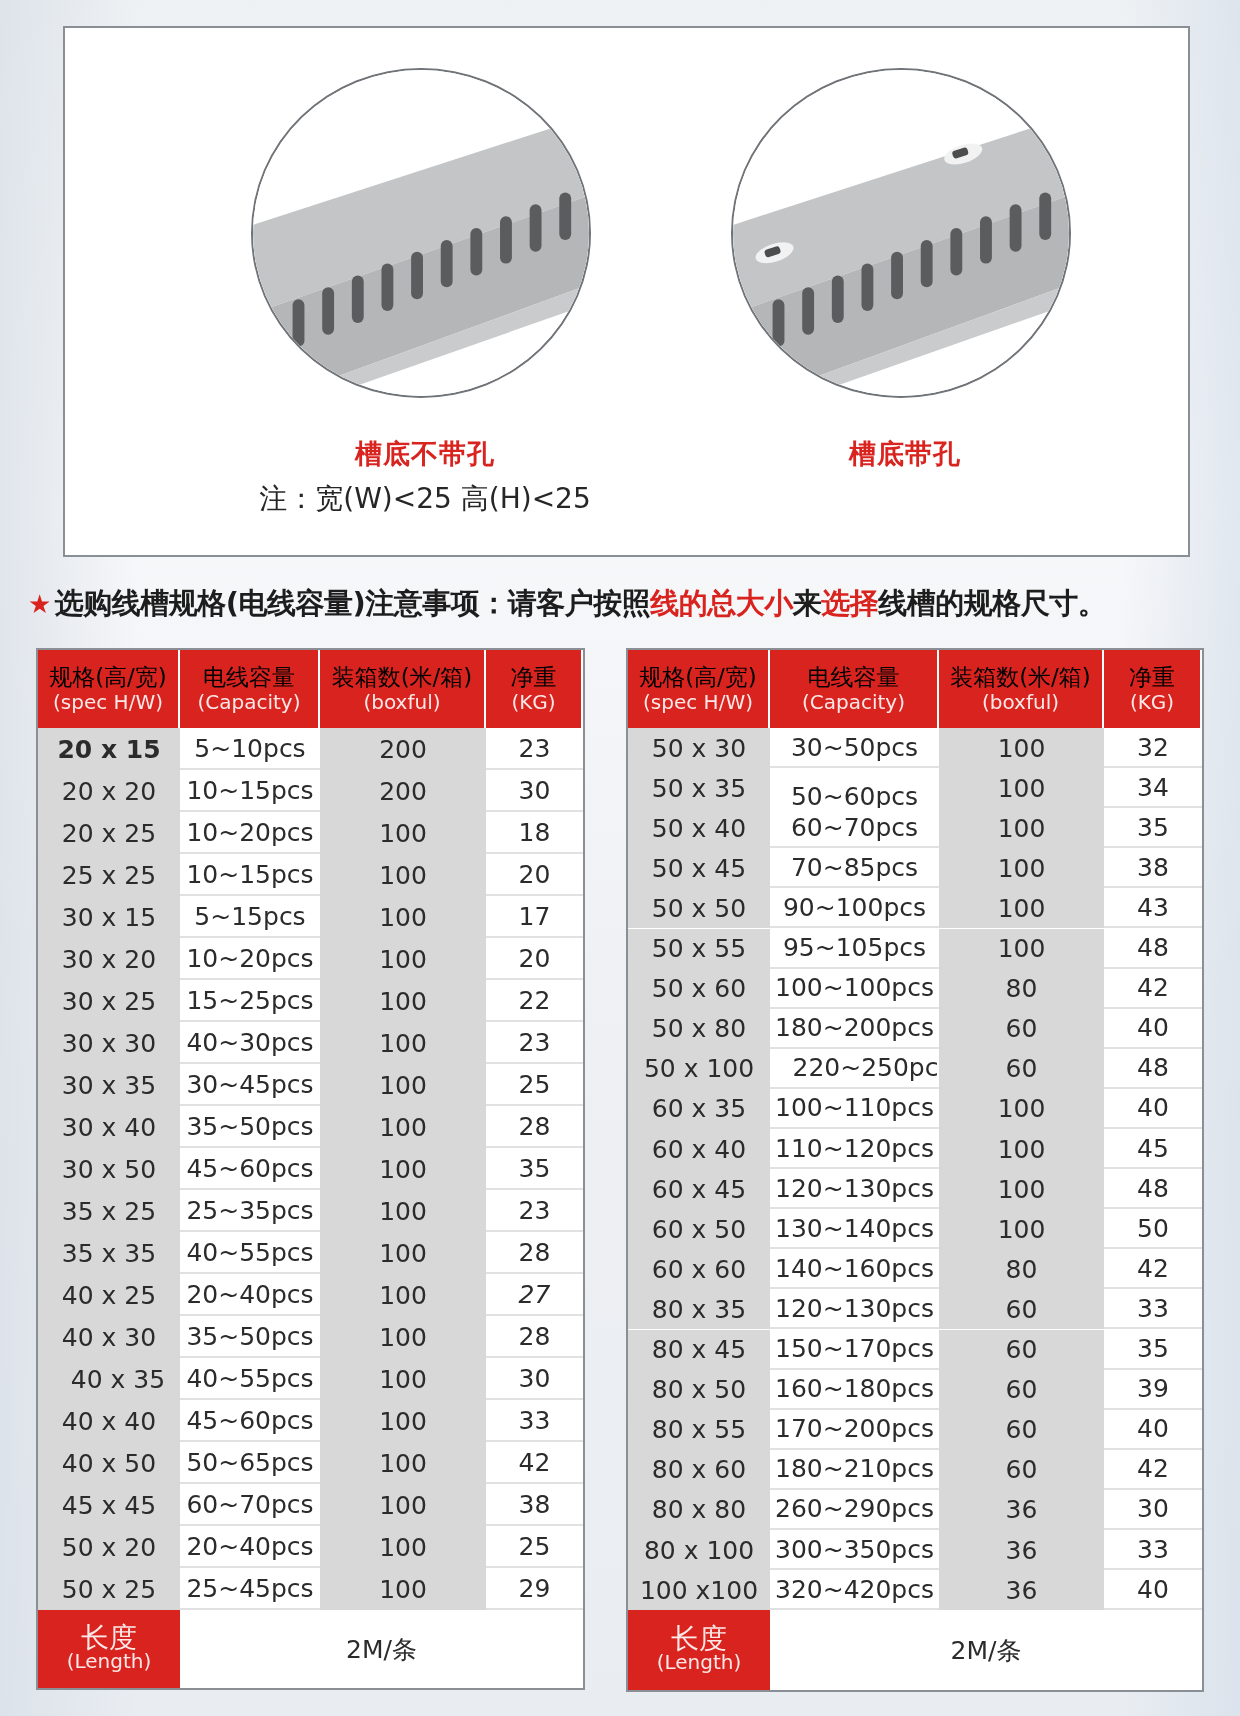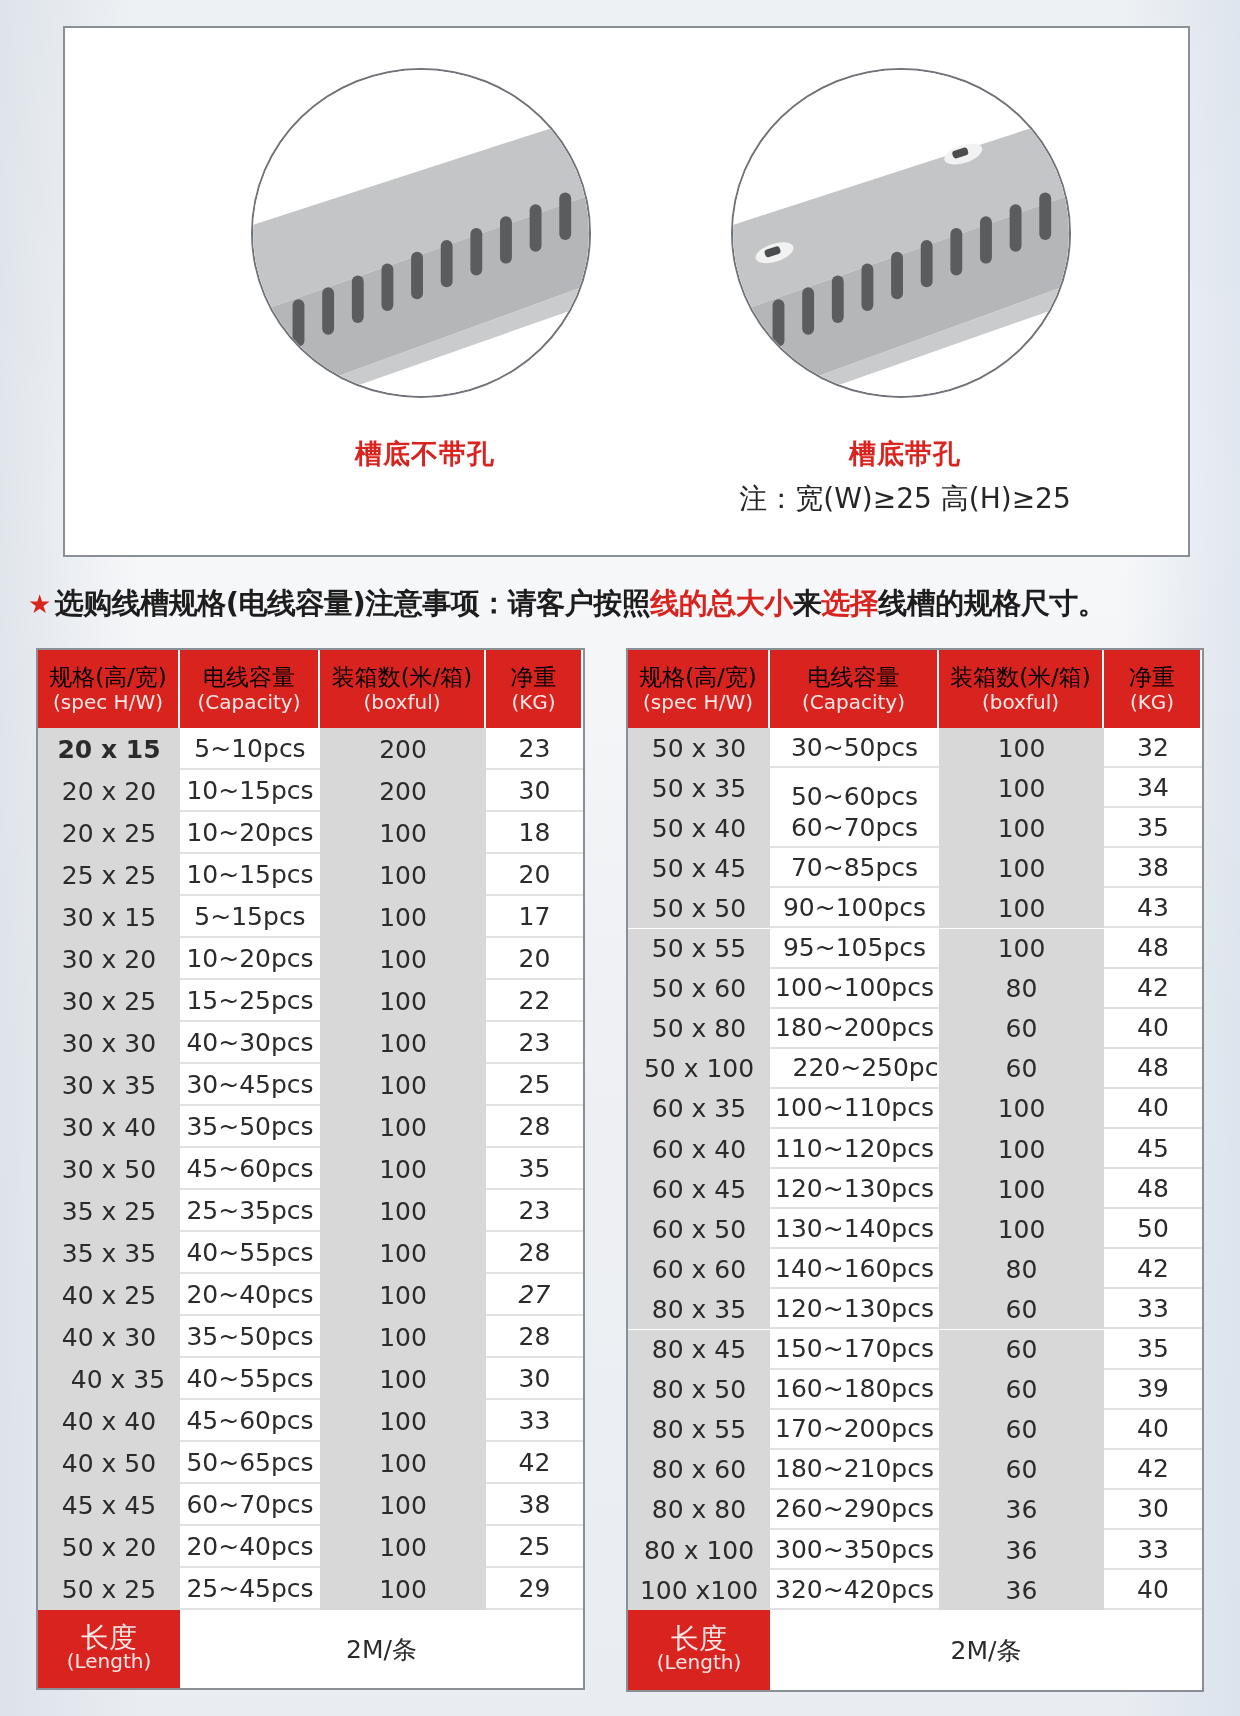--- a/index.html
+++ b/index.html
@@ -98,20 +98,21 @@
           <rect x="160" y="184" width="12" height="48" rx="6"></rect>
           <rect x="190" y="172" width="12" height="48" rx="6"></rect>
           <rect x="220" y="160" width="12" height="48" rx="6"></rect>
           <rect x="250" y="148" width="12" height="48" rx="6"></rect>
           <rect x="280" y="136" width="12" height="48" rx="6"></rect>
           <rect x="310" y="124" width="12" height="48" rx="6"></rect>
         </g>
       </svg>
     </div>
     <div class="sample-title">槽底不带孔</div>
+    <div class="sample-note">注：宽(W)&lt;25  高(H)&lt;25</div>
   </div>
   <div class="sample right">
     <div class="lens">
       <svg viewBox="0 0 340 330" xmlns="http://www.w3.org/2000/svg">
         <rect width="340" height="330" fill="#ffffff"></rect>
         <polygon points="-10,160 360,40 360,120 -10,250" fill="#c3c5c7"></polygon>
         <polygon points="-10,250 360,120 360,210 -10,345" fill="#b4b6b8"></polygon>
         <polygon points="-10,345 360,210 360,230 -10,360" fill="#c9cbcd"></polygon>
         <g fill="#f2f2f2">
           <ellipse cx="42" cy="185" rx="20" ry="9" transform="rotate(-18 42 185)"></ellipse>
@@ -129,21 +130,20 @@
           <rect x="160" y="184" width="12" height="48" rx="6"></rect>
           <rect x="190" y="172" width="12" height="48" rx="6"></rect>
           <rect x="220" y="160" width="12" height="48" rx="6"></rect>
           <rect x="250" y="148" width="12" height="48" rx="6"></rect>
           <rect x="280" y="136" width="12" height="48" rx="6"></rect>
           <rect x="310" y="124" width="12" height="48" rx="6"></rect>
         </g>
       </svg>
     </div>
     <div class="sample-title">槽底带孔</div>
-    <div class="sample-note">注：宽(W)≥25  高(H)≥25</div>
   </div>
 </div>
 
 <div class="notice">
   <span class="star">★</span>
   <span>选购线槽规格(电线容量)注意事项：请客户按照</span>
   <span class="red">线的总大小</span>
   <span>来</span>
   <span class="red">选择</span>
   <span>线槽的规格尺寸。</span>

